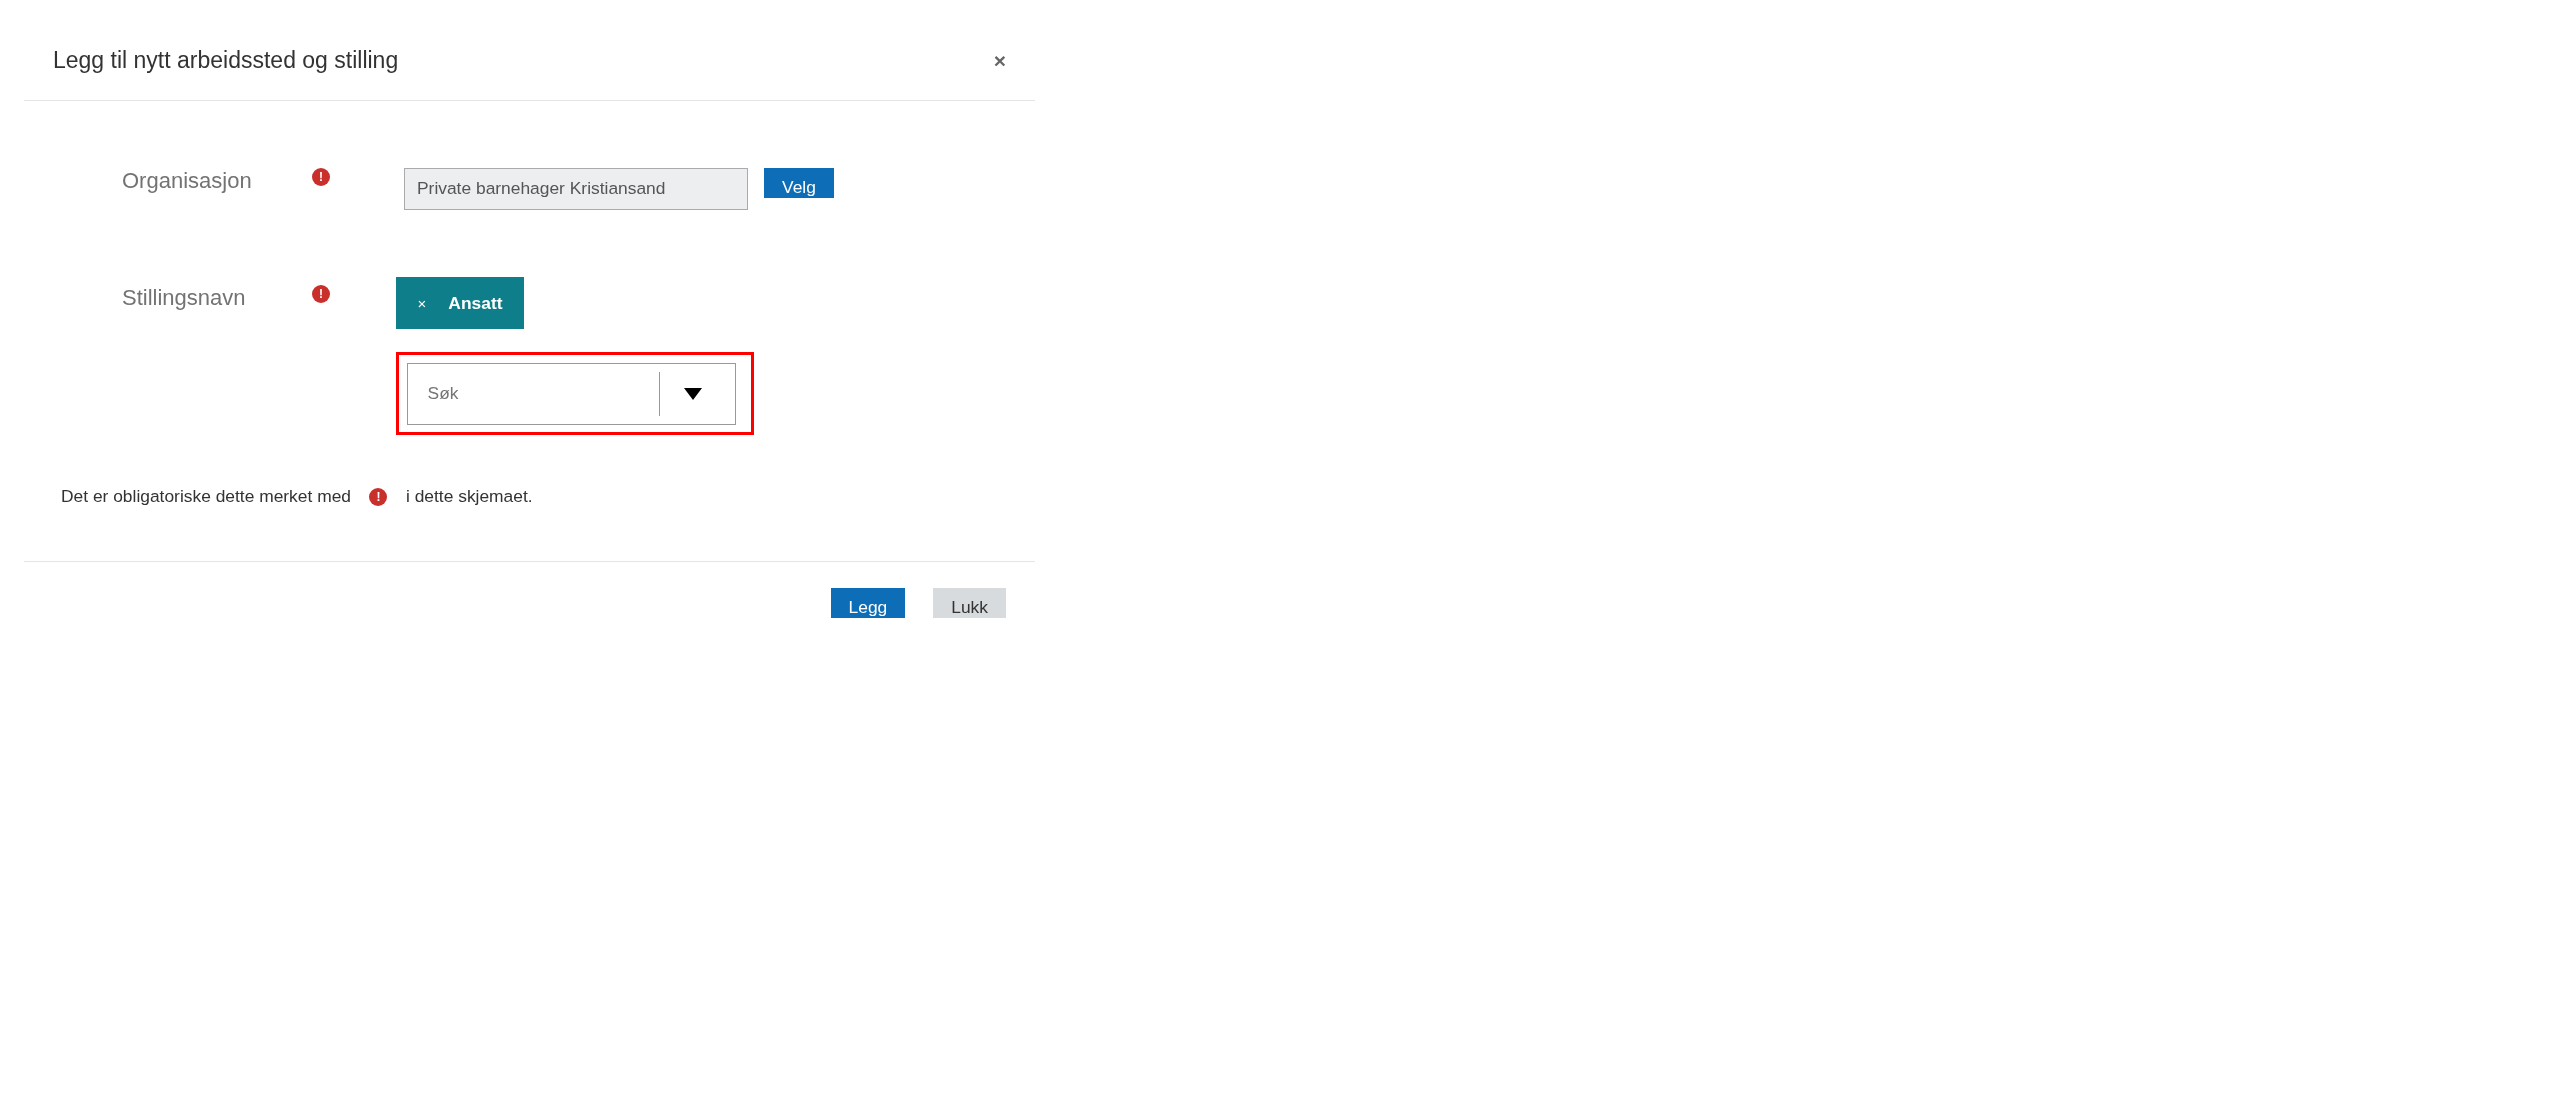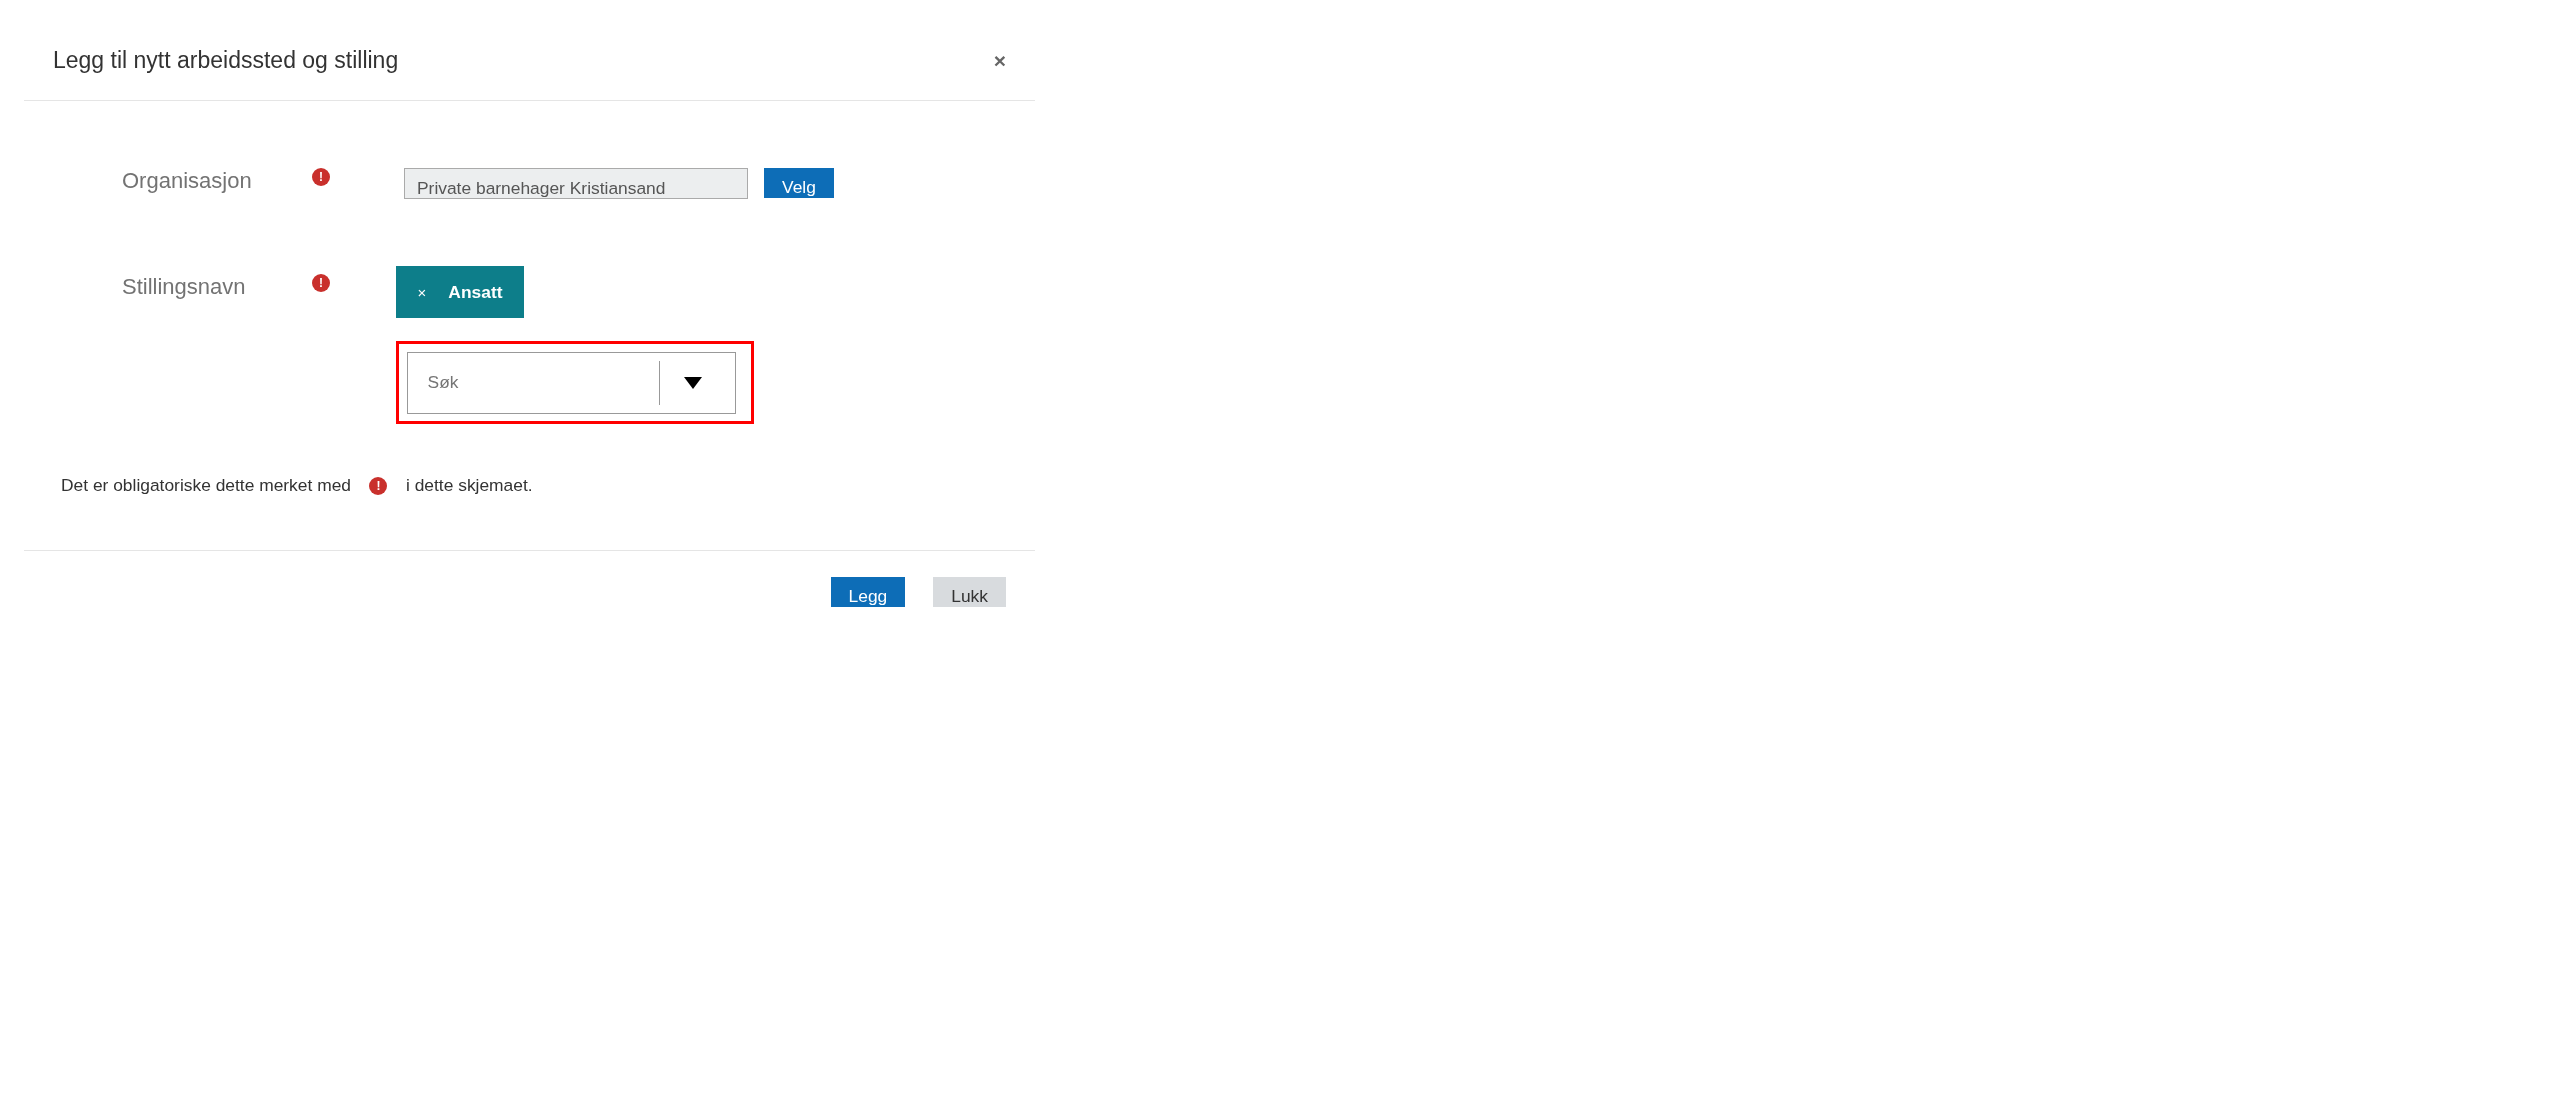--- a/index.html
+++ b/index.html
@@ -80,21 +80,21 @@
       display: flex;
       align-items: stretch;
     }
     .readonly-input {
       background: #eceeef;
       border: 0.8px solid #aaa;
       padding: 9px 12px;
       font-size: 17.4px;
       color: #555;
       width: 344px;
-      height: 31px;
+      height: 42px;
     }
     .btn {
       border: none;
       padding: 9px 18px;
       font-size: 17.4px;
       cursor: pointer;
       height: 30px;
     }
     .btn-primary {
       background: #0d6db7;

